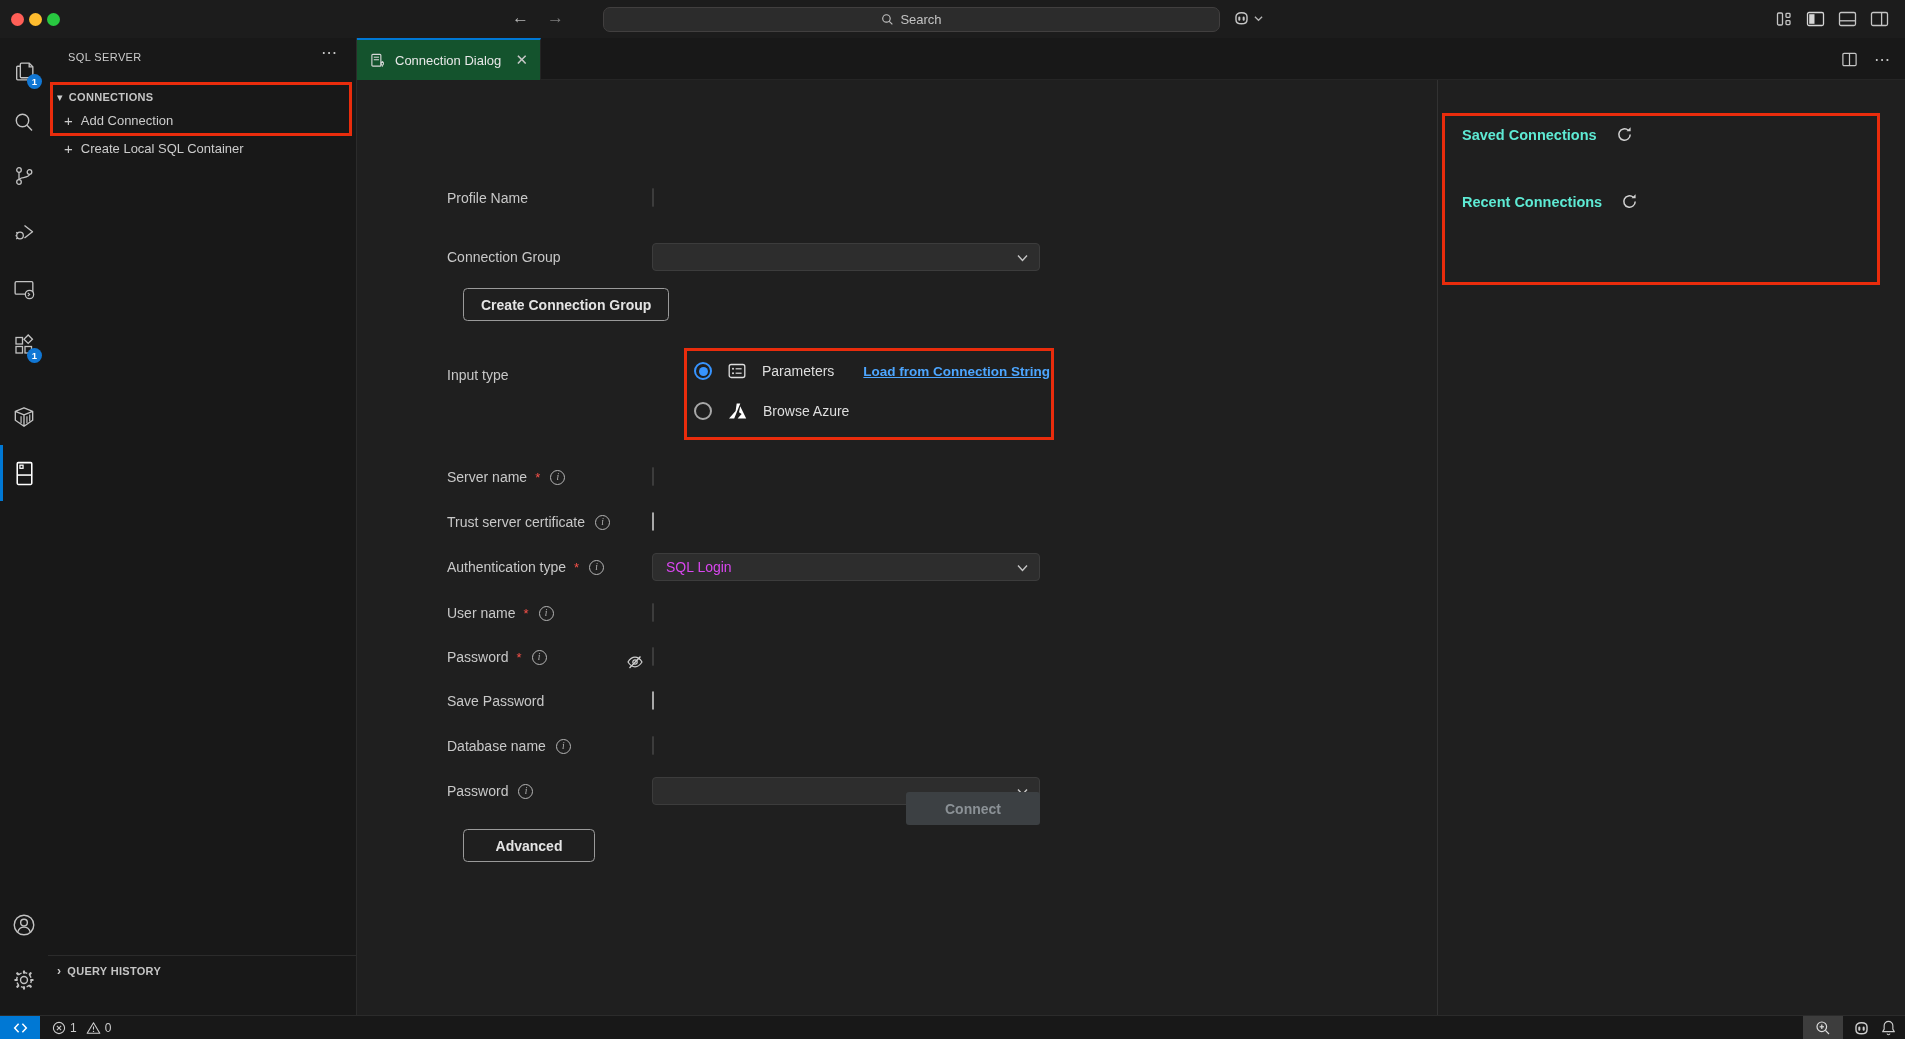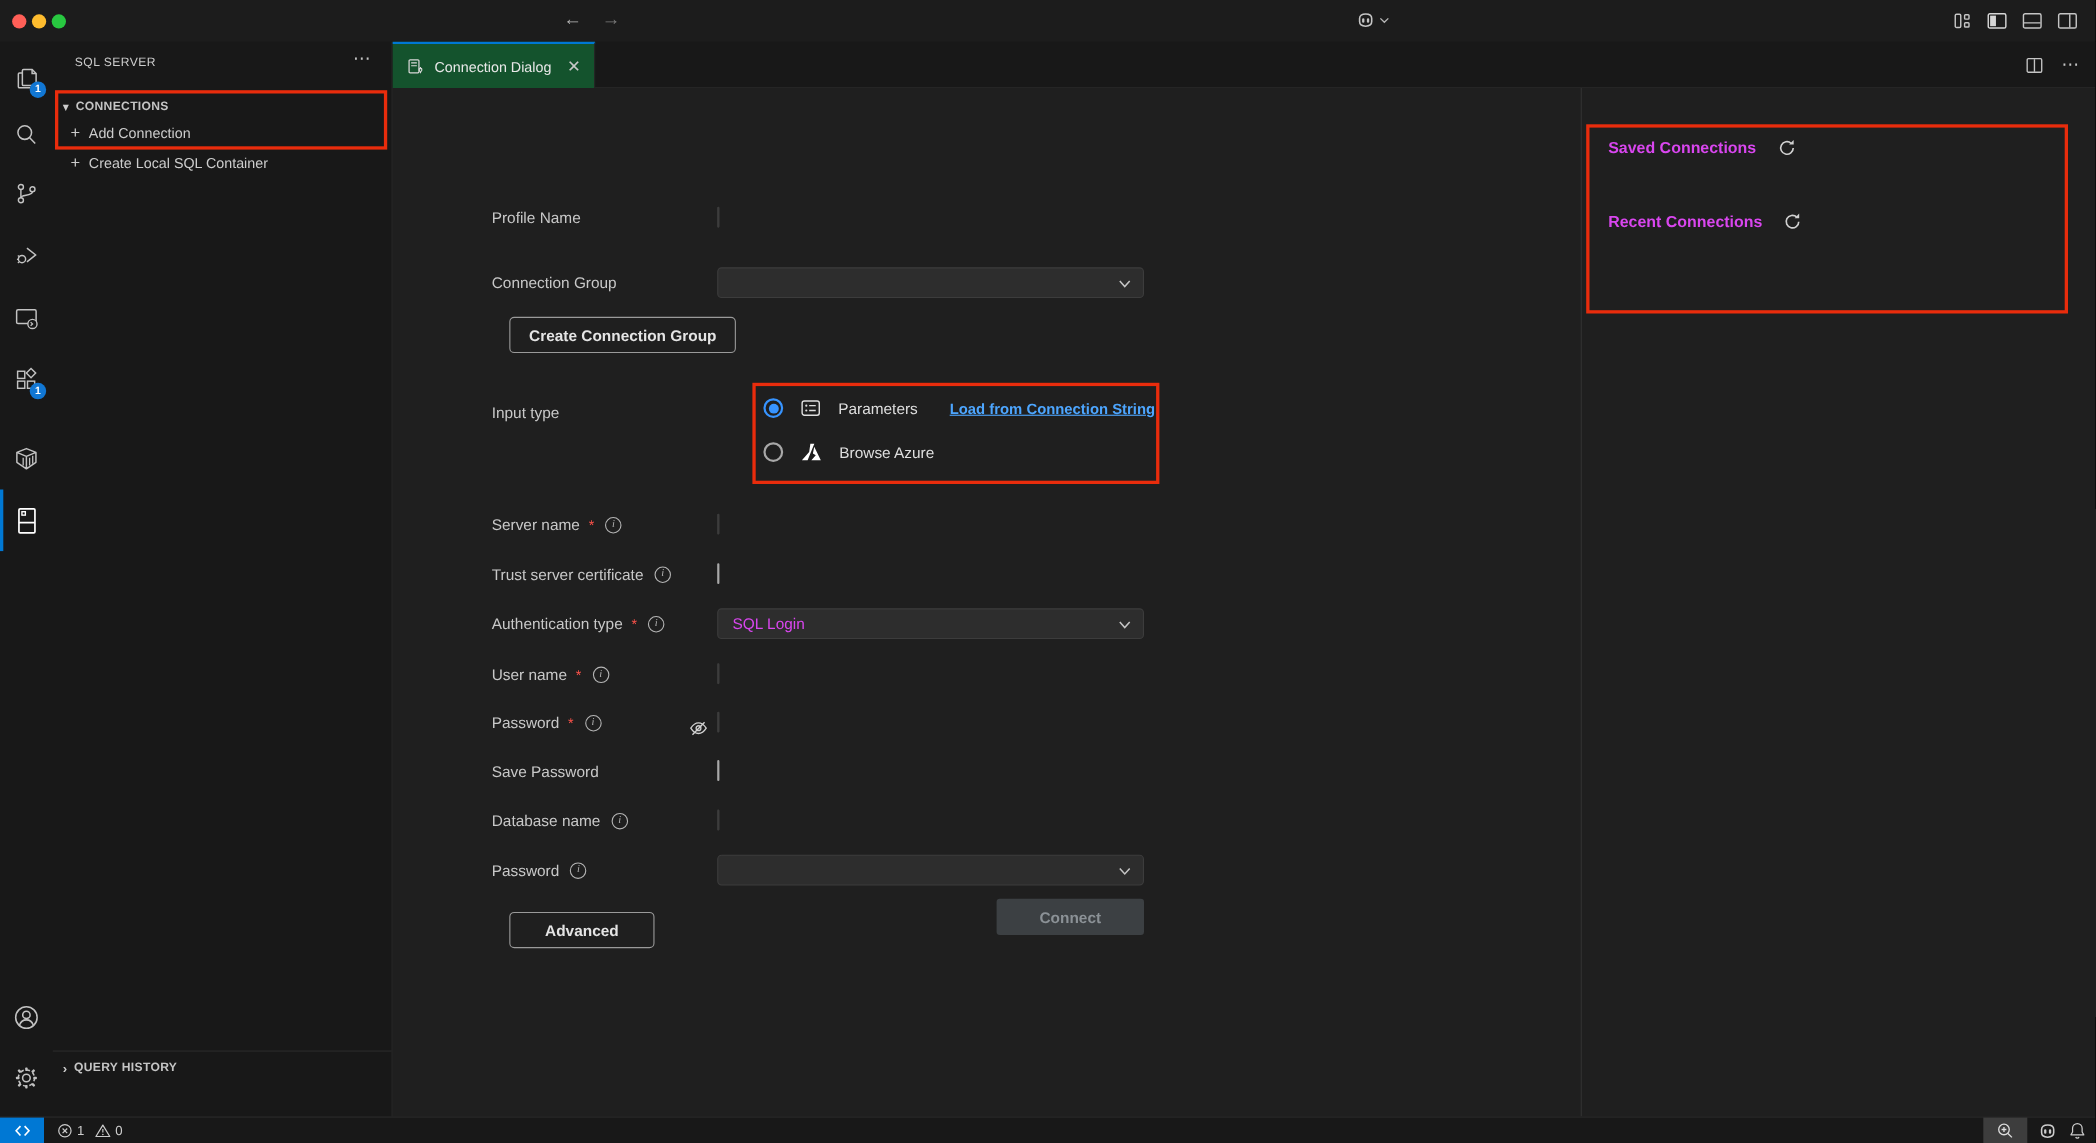--- a/index.html
+++ b/index.html
@@ -64,21 +64,21 @@
   #connect-btn { position:absolute; left:549px; width:134px; height:33px; background:#3c4043; border:none; border-radius:3px; color:#8b9196; font-size:14px; font-weight:600; font-family:inherit; }
   .radio { width:18px; height:18px; border-radius:50%; flex:none; }
   .radio.on { border:2px solid #3794ff; display:flex; align-items:center; justify-content:center; }
   .radio.on::after { content:""; width:9px; height:9px; border-radius:50%; background:#3794ff; }
   .radio.off { border:2px solid #a8a8a8; }
   .radio-row { position:absolute; left:337px; display:flex; align-items:center; gap:15px; color:#dedede; font-size:14px; }
   a.cslink { color:#4da6ff; font-size:13.5px; font-weight:600; text-decoration:underline; margin-left:14px; }
   .eye { position:absolute; right:9px; top:5px; }
 
   
-  .rp-row { position:absolute; display:flex; align-items:center; gap:19px; color:#d946ef; font-size:14.5px; font-weight:700; }
+  .rp-row { position:absolute; display:flex; align-items:center; gap:19px; color:#5eead4; font-size:14.5px; font-weight:700; }
 
   
   #statusbar { position:absolute; left:0; top:1015px; width:1905px; height:24px; background:#181818; border-top:1px solid #2b2b2b; display:flex; align-items:center; color:#cccccc; font-size:12px; }
   #remote-ind { width:40px; height:24px; background:#0078d4; display:flex; align-items:center; justify-content:center; flex:none; }
   #problems { display:flex; align-items:center; gap:4px; margin-left:12px; cursor:pointer; }
   #status-right { position:absolute; right:8px; top:0; height:24px; display:flex; align-items:center; gap:9px; }
   #zoom-chip { height:24px; padding:0 12px; background:#3d3d3d; display:flex; align-items:center; }
 
   svg { display:block; }
 </style>
@@ -90,20 +90,27 @@
   <div id="titlebar">
     <span class="tl" style="left:11px;background:#ff5f57"></span>
     <span class="tl" style="left:29px;background:#febc2e"></span>
     <span class="tl" style="left:47px;background:#28c840"></span>
 
     <div id="navarrows">
       <span>←</span>
       <span style="color:#7c7c7c">→</span>
     </div>
 
+    <div id="searchbox">
+      <svg width="13" height="13" viewBox="0 0 16 16">
+          <circle cx="6.7" cy="6.7" r="4.6" fill="none" stroke="#c3c3c3" stroke-width="1.4"></circle>
+          <line x1="10.2" y1="10.2" x2="14" y2="14" stroke="#c3c3c3" stroke-width="1.4"></line>
+        </svg>
+      <span>Search</span>
+    </div>
 
     <div id="copilot-menu">
       <svg width="19" height="19" viewBox="0 0 20 20">
           <path d="M4.2 8.2 C4.2 5.4 6.5 4 10 4 s5.8 1.4 5.8 4.2 v3 c0 2.8-2.3 4.4-5.8 4.4 s-5.8-1.6-5.8-4.4 Z" fill="none" stroke="#c5c5c5" stroke-width="1.5"></path>
           <rect x="6.6" y="8" width="2.2" height="4.4" rx="1.1" fill="#c5c5c5"></rect>
           <rect x="11.2" y="8" width="2.2" height="4.4" rx="1.1" fill="#c5c5c5"></rect>
         </svg>
       <svg width="9" height="7" viewBox="0 0 10 7">
           <path d="M1 1.5 L5 5.5 L9 1.5" fill="none" stroke="#b5b5b5" stroke-width="1.4"></path>
         </svg>
@@ -406,21 +413,21 @@
           <span class="fctrl">
               <span class="tselect">
             <svg class="sel-chev" width="11" height="8" viewBox="0 0 11 8">
                   <path d="M1 1.5 L5.5 6.5 L10 1.5" fill="none" stroke="#c5c5c5" stroke-width="1.4"></path>
                 </svg>
           </span>
             </span>
         </div>
 
         <button class="obtn" style="position:absolute;left:106px;top:749px;width:132px">Advanced</button>
-        <button id="connect-btn" style="top:737px" disabled="">Connect</button>
+        <button id="connect-btn" style="top:712px" disabled="">Connect</button>
 
         <div class="rp-row" style="left:1105px;top:46px">
           <span>Saved Connections</span>
           <svg width="17" height="17" viewBox="0 0 17 17">
               <path d="M14.2 8.5 a5.7 5.7 0 1 1-1.9-4.25" fill="none" stroke="#d0d0d0" stroke-width="1.5"></path>
               <path d="M14.6 1.2 v4.1 h-4.1 Z" fill="#d0d0d0"></path>
             </svg>
         </div>
         <div class="rp-row" style="left:1105px;top:113px">
           <span>Recent Connections</span>

